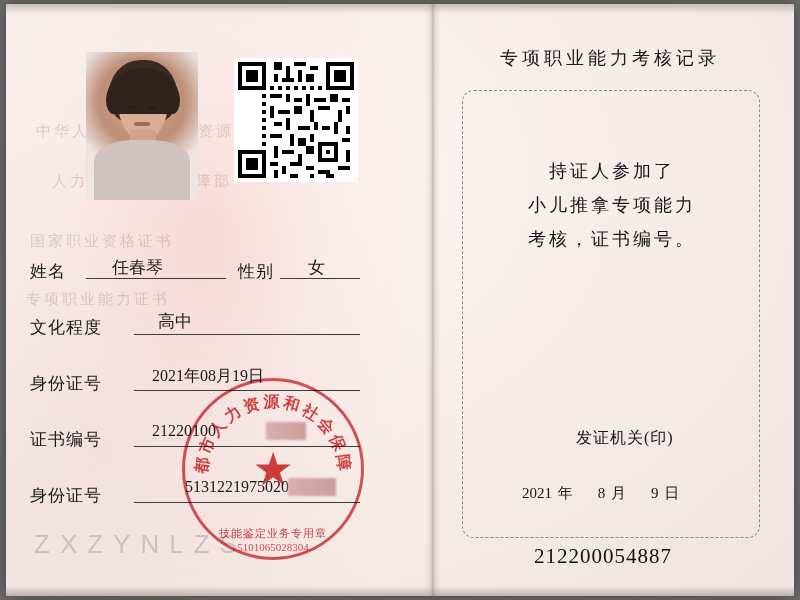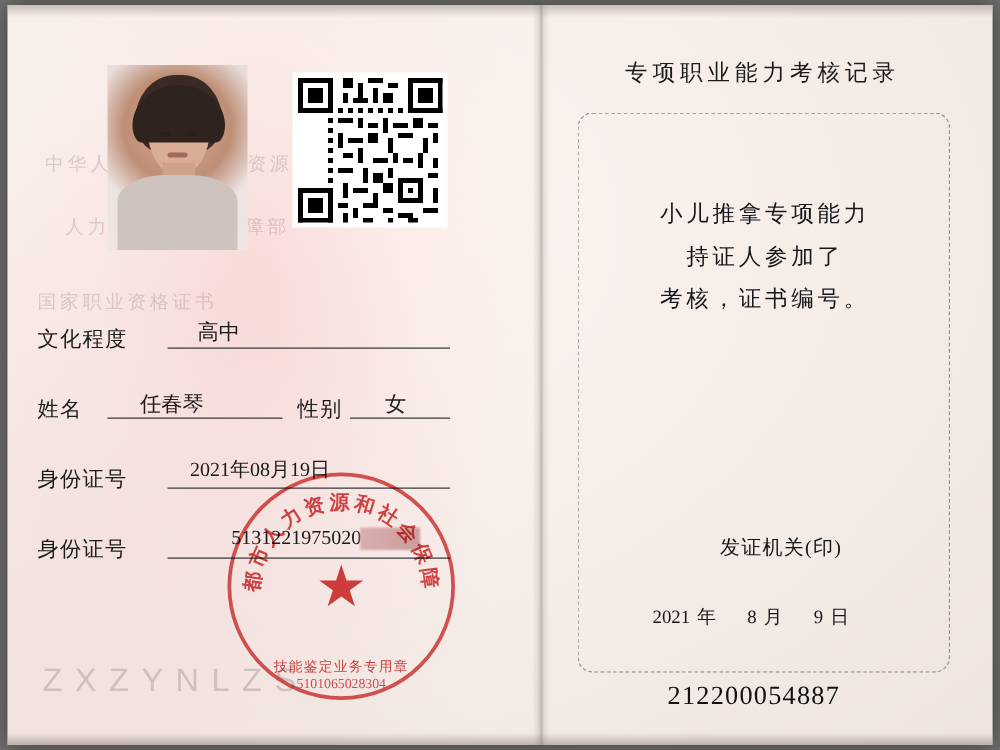--- a/index.html
+++ b/index.html
@@ -303,20 +303,21 @@
   <div class="spread">
 
     <div class="edge-top"></div>
     <div class="edge-bottom"></div>
 
     <div class="page-left">
 
       <div class="wm" style="left:30px; top:118px;">中华人民共和国人力资源和社会保障部</div>
       <div class="wm" style="left:46px; top:168px;">人力资源和社会保障部</div>
       <div class="wm" style="left:24px; top:228px;">国家职业资格证书</div>
+      <div class="wm" style="left:20px; top:286px;">专项职业能力证书</div>
       <div class="wm-bottom">ZXZYNLZS</div>
 
       <div class="photo">
         <div class="ph-hair"></div>
         <div class="ph-face"></div>
         <div class="ph-hair2"></div>
         <div class="ph-eye" style="left:42px; top:54px;"></div>
         <div class="ph-eye" style="left:62px; top:54px;"></div>
         <div class="ph-mouth"></div>
         <div class="ph-neck"></div>
@@ -416,41 +417,47 @@
               <rect x="13" y="28" width="2" height="1"></rect>
             <rect x="18" y="28" width="1" height="1"></rect>
               <rect x="22" y="28" width="2" height="1"></rect>
           </g>
         </svg>
       </div>
 
       <div class="form">
 
         <div class="row">
+          <div class="lbl">姓名</div>
+          <div class="fieldline" style="left:56px; top:0; width:140px;"></div>
+          <div class="val hand" style="left:82px; top:4px;">任春琴</div>
+
+          <div class="lbl" style="left:208px;">性别</div>
+          <div class="fieldline" style="left:250px; top:0; width:80px;"></div>
+          <div class="val hand" style="left:278px; top:4px;">女</div>
+        </div>
+
+        <div class="row">
           <div class="lbl">文化程度</div>
           <div class="fieldline" style="left:104px; top:0; width:226px;"></div>
           <div class="val hand" style="left:128px; top:2px;">高中</div>
-        </div>
-
-        <div class="row">
-          <div class="lbl">姓名</div>
-          <div class="fieldline" style="left:56px; top:0; width:140px;"></div>
-          <div class="val hand" style="left:82px; top:4px;">任春琴</div>
-
-          <div class="lbl" style="left:208px;">性别</div>
-          <div class="fieldline" style="left:250px; top:0; width:80px;"></div>
-          <div class="val hand" style="left:278px; top:4px;">女</div>
         </div>
 
         <div class="row">
           <div class="lbl">身份证号</div>
           <div class="fieldline" style="left:104px; top:0; width:226px;"></div>
           <div class="val" style="left:122px; top:2px;">2021年08月19日</div>
         </div>
 
+        <div class="row">
+          <div class="lbl">证书编号</div>
+          <div class="fieldline" style="left:104px; top:0; width:226px;"></div>
+          <div class="val" style="left:122px; top:2px;">21220100</div>
+          <div class="redact" style="left:236px; top:2px; width:40px; height:18px;"></div>
+        </div>
 
         <div class="row">
           <div class="lbl">身份证号</div>
           <div class="fieldline" style="left:104px; top:0; width:226px;"></div>
           <div class="val" style="left:122px; top:2px;margin-left:33px;">5131221975020</div>
           <div class="redact" style="left:258px; top:2px; width:48px; height:18px;"></div>
         </div>
       </div>
 
       <div class="seal seal-left">
@@ -471,22 +478,22 @@
 
     <div class="fold"></div>
 
     <div class="page-right">
 
       <div class="right-title">专项职业能力考核记录</div>
 
       <div class="dashbox"></div>
 
       <div class="statement">
+        <div>持证人参加了</div>
         <div>小儿推拿专项能力</div>
-        <div>持证人参加了</div>
         <div>考核，证书编号。</div>
       </div>
 
       <div class="issuer">发证机关(印)</div>
 
       <div class="dateline">
         <span class="num">2021</span>
         <span>年</span>
         &nbsp;&nbsp;
         <span class="num">8</span>

